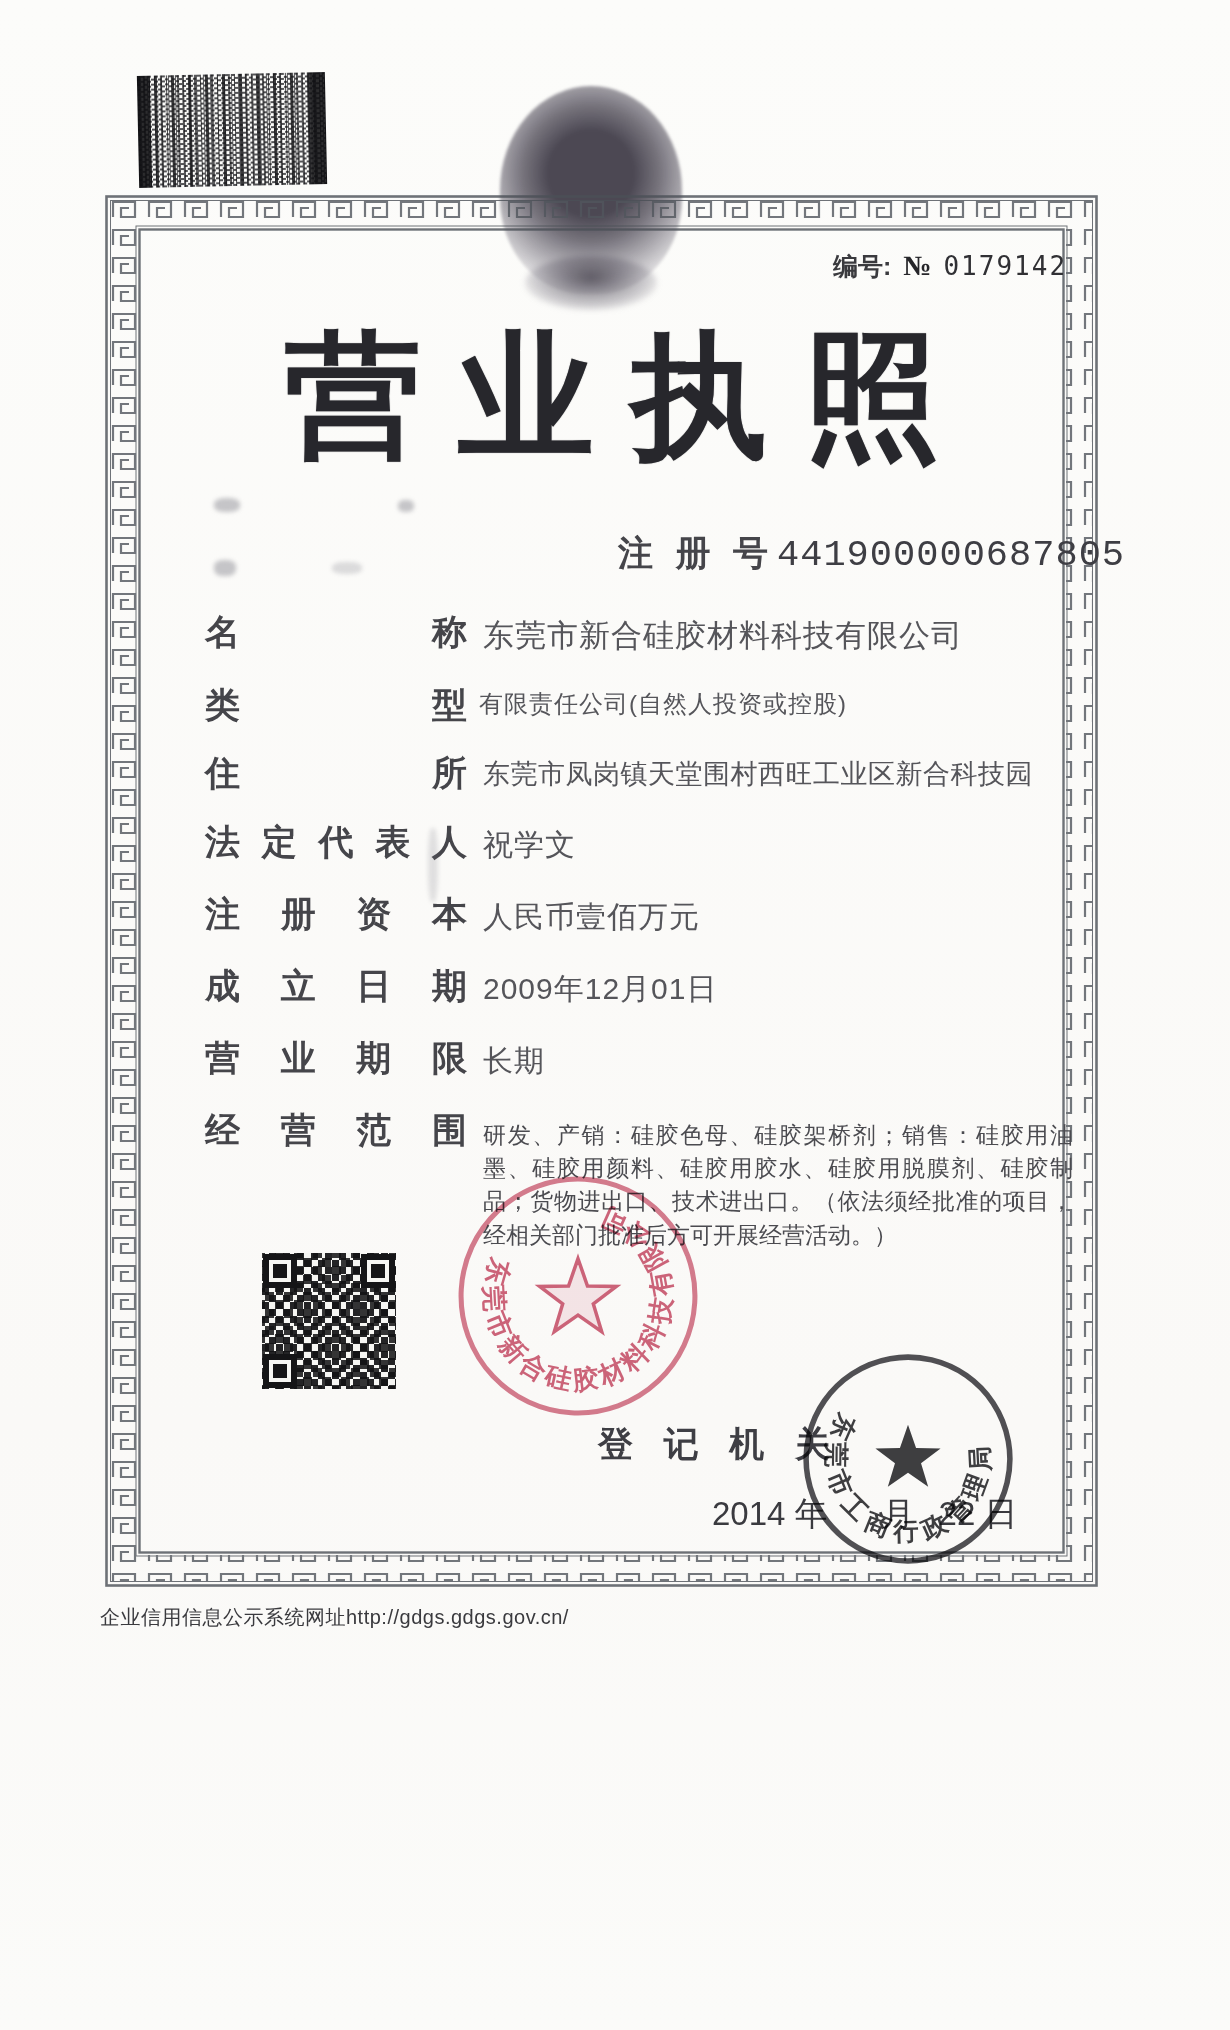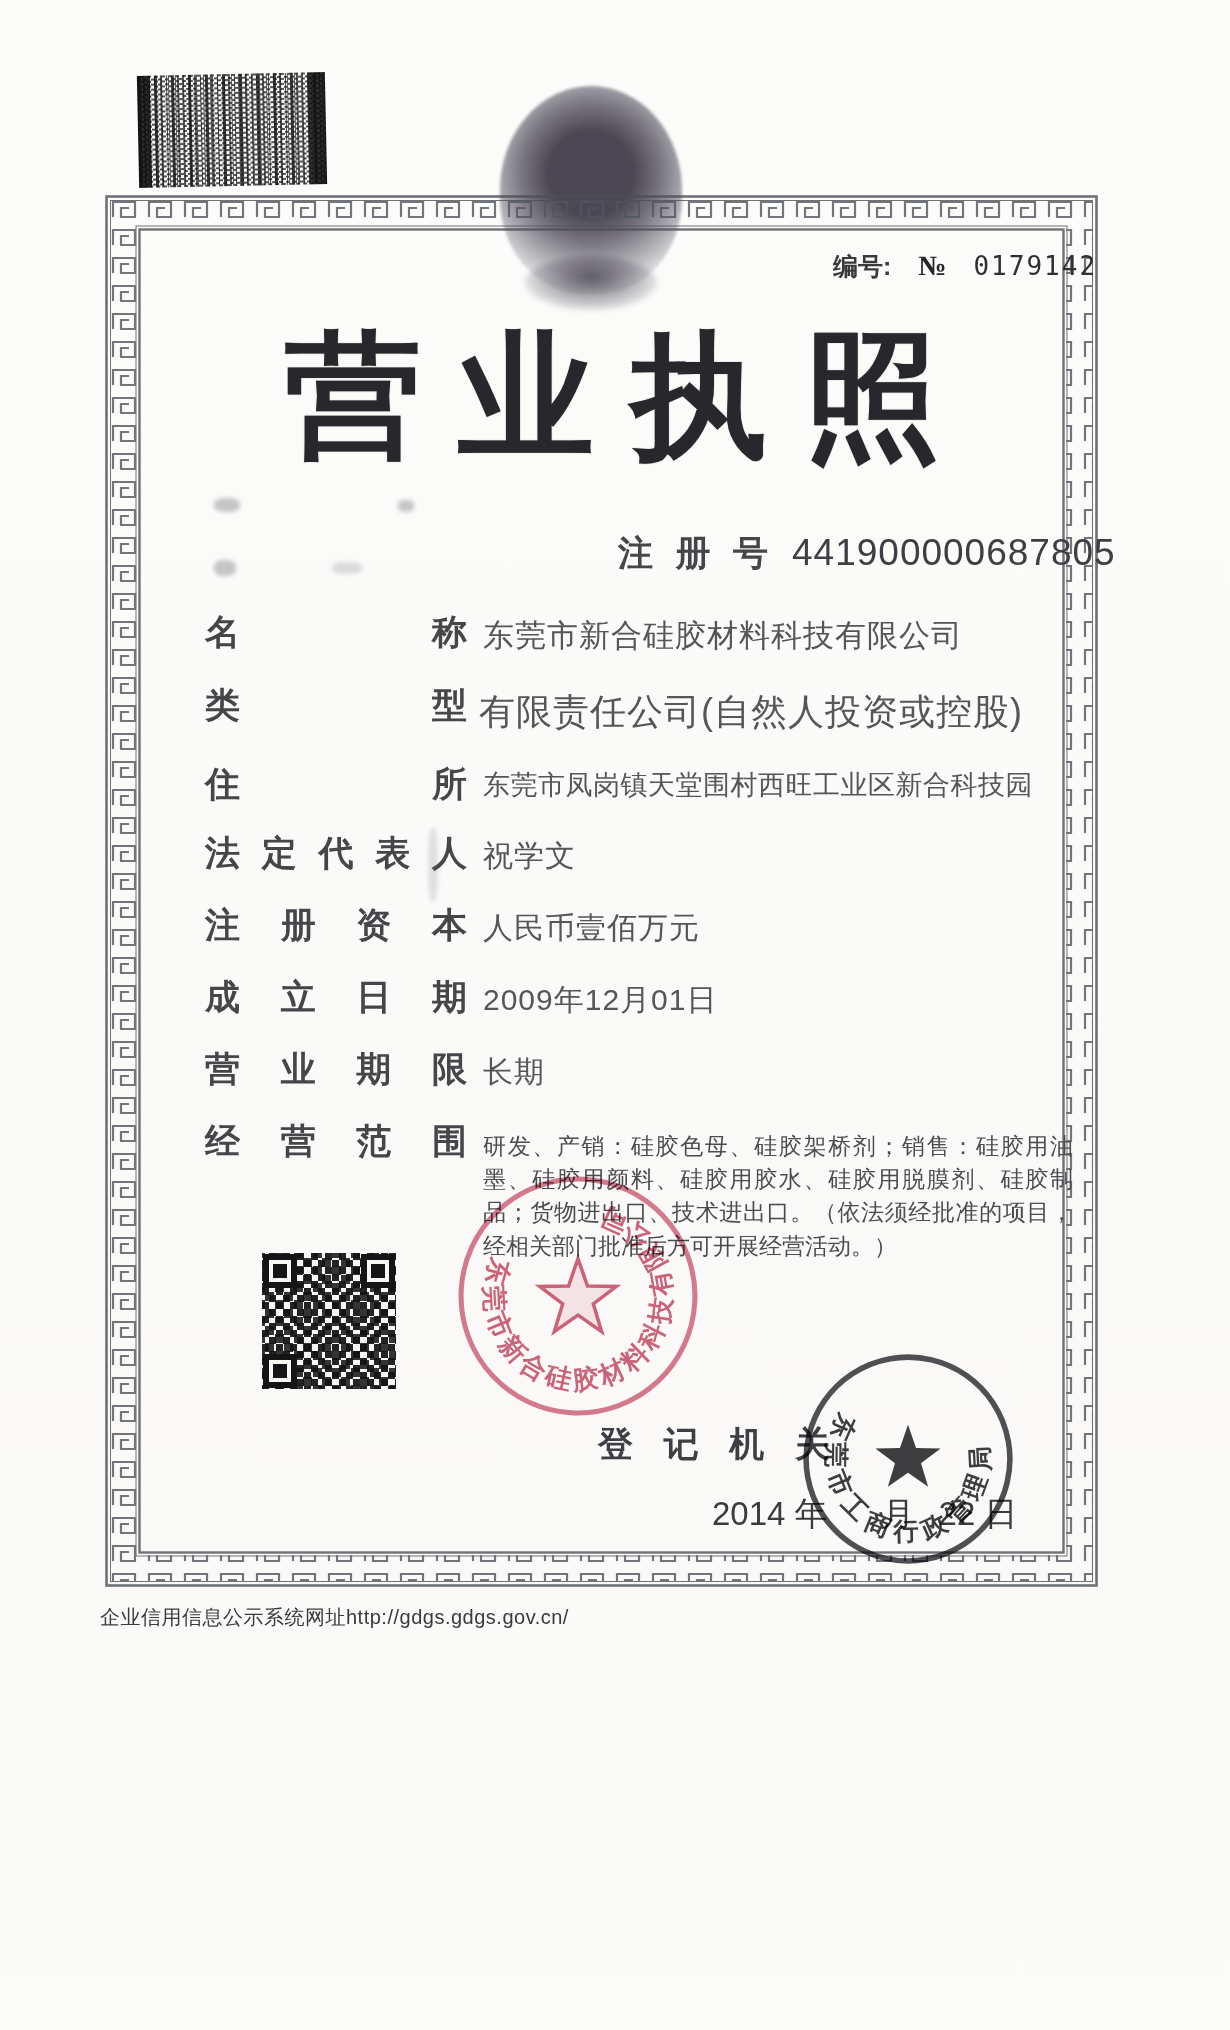--- a/index.html
+++ b/index.html
@@ -36,46 +36,46 @@
     content:""; position:absolute; left:14%; right:14%; bottom:-16px; height:54px;
     border-radius:50%;
     background:radial-gradient(ellipse at 50% 40%, rgba(70,66,78,.8), rgba(120,116,128,.35) 60%, rgba(0,0,0,0) 82%);
     filter:blur(2.5px);
   }
 
   
   .border-frame{position:absolute; left:105px; top:195px; width:993px; height:1392px;}
 
   
-  .serial{position:absolute; left:833px; top:250px; display:flex; align-items:baseline; gap:27px; z-index:3;justify-content:center;}
+  .serial{position:absolute; left:833px; top:250px; display:flex; align-items:baseline; gap:12px; z-index:3;justify-content:center;}
   .serial-label{font-size:25px; color:#3a3a3e; font-weight:600;}
   .serial-sym{font-family:"Liberation Serif", serif; font-weight:bold; font-size:28px; color:#26262a;}
   .serial-number{font-family:"DejaVu Sans Mono", monospace; font-size:26px; letter-spacing:2px; color:#303034;}
 
   
   .title{
     position:absolute; left:285px; top:328px; width:655px;
     display:flex; justify-content:space-between;
     font-size:136px; line-height:1; font-weight:900; color:#27272c;
     text-shadow:0 0 1px rgba(40,40,45,.6);
   }
 
   
   .regno{position:absolute; left:618px; top:530px; display:flex; align-items:baseline;}
   .regno-label{width:150px; display:flex; justify-content:space-between; font-size:35px; font-weight:600; color:#45454a;}
-  .regno-number{margin-left:24px; font-family:Liberation Sans, sans-serif; font-size:37px; color:#3e3e44; letter-spacing:1px;}
+  .regno-number{margin-left:9px; font-family:Liberation Mono, monospace; font-size:37px; color:#3e3e44; letter-spacing:1px;}
 
   
   .fields{position:absolute; left:205px; top:614px; width:868px;}
   .field-row{display:flex; align-items:flex-start; margin-bottom:33px;}
   .field-label{width:262px; flex:none; display:flex; justify-content:space-between;
     font-size:35px; font-weight:600; color:#45454a; line-height:1;}
   .field-value{margin-left:16px; font-size:30px; color:#55555a; line-height:1.2; padding-top:3px; letter-spacing:1px;}
   .row-name  .field-value{font-size:31px;}
-  .row-type  .field-value{font-size:36px;margin-left:12px;}
+  .row-type  .field-value{font-size:24px;margin-left:12px;}
   .row-addr  .field-value{font-size:27px; letter-spacing:.5px;}
   .row-scope .field-value{width:592px; font-size:23px; line-height:1.45; text-align:justify;
     color:#4b4b50; padding-top:7px; letter-spacing:0;}
 
   
   .qr{
     position:absolute; left:262px; top:1253px; width:134px; height:136px;
     background:
       repeating-conic-gradient(rgba(18,18,20,.92) 0% 25%, rgba(0,0,0,0) 0% 50%) 0 0/14px 14px,
       repeating-conic-gradient(rgba(0,0,0,0) 0% 25%, rgba(18,18,20,.85) 0% 50%) 3px 5px/19px 17px,

